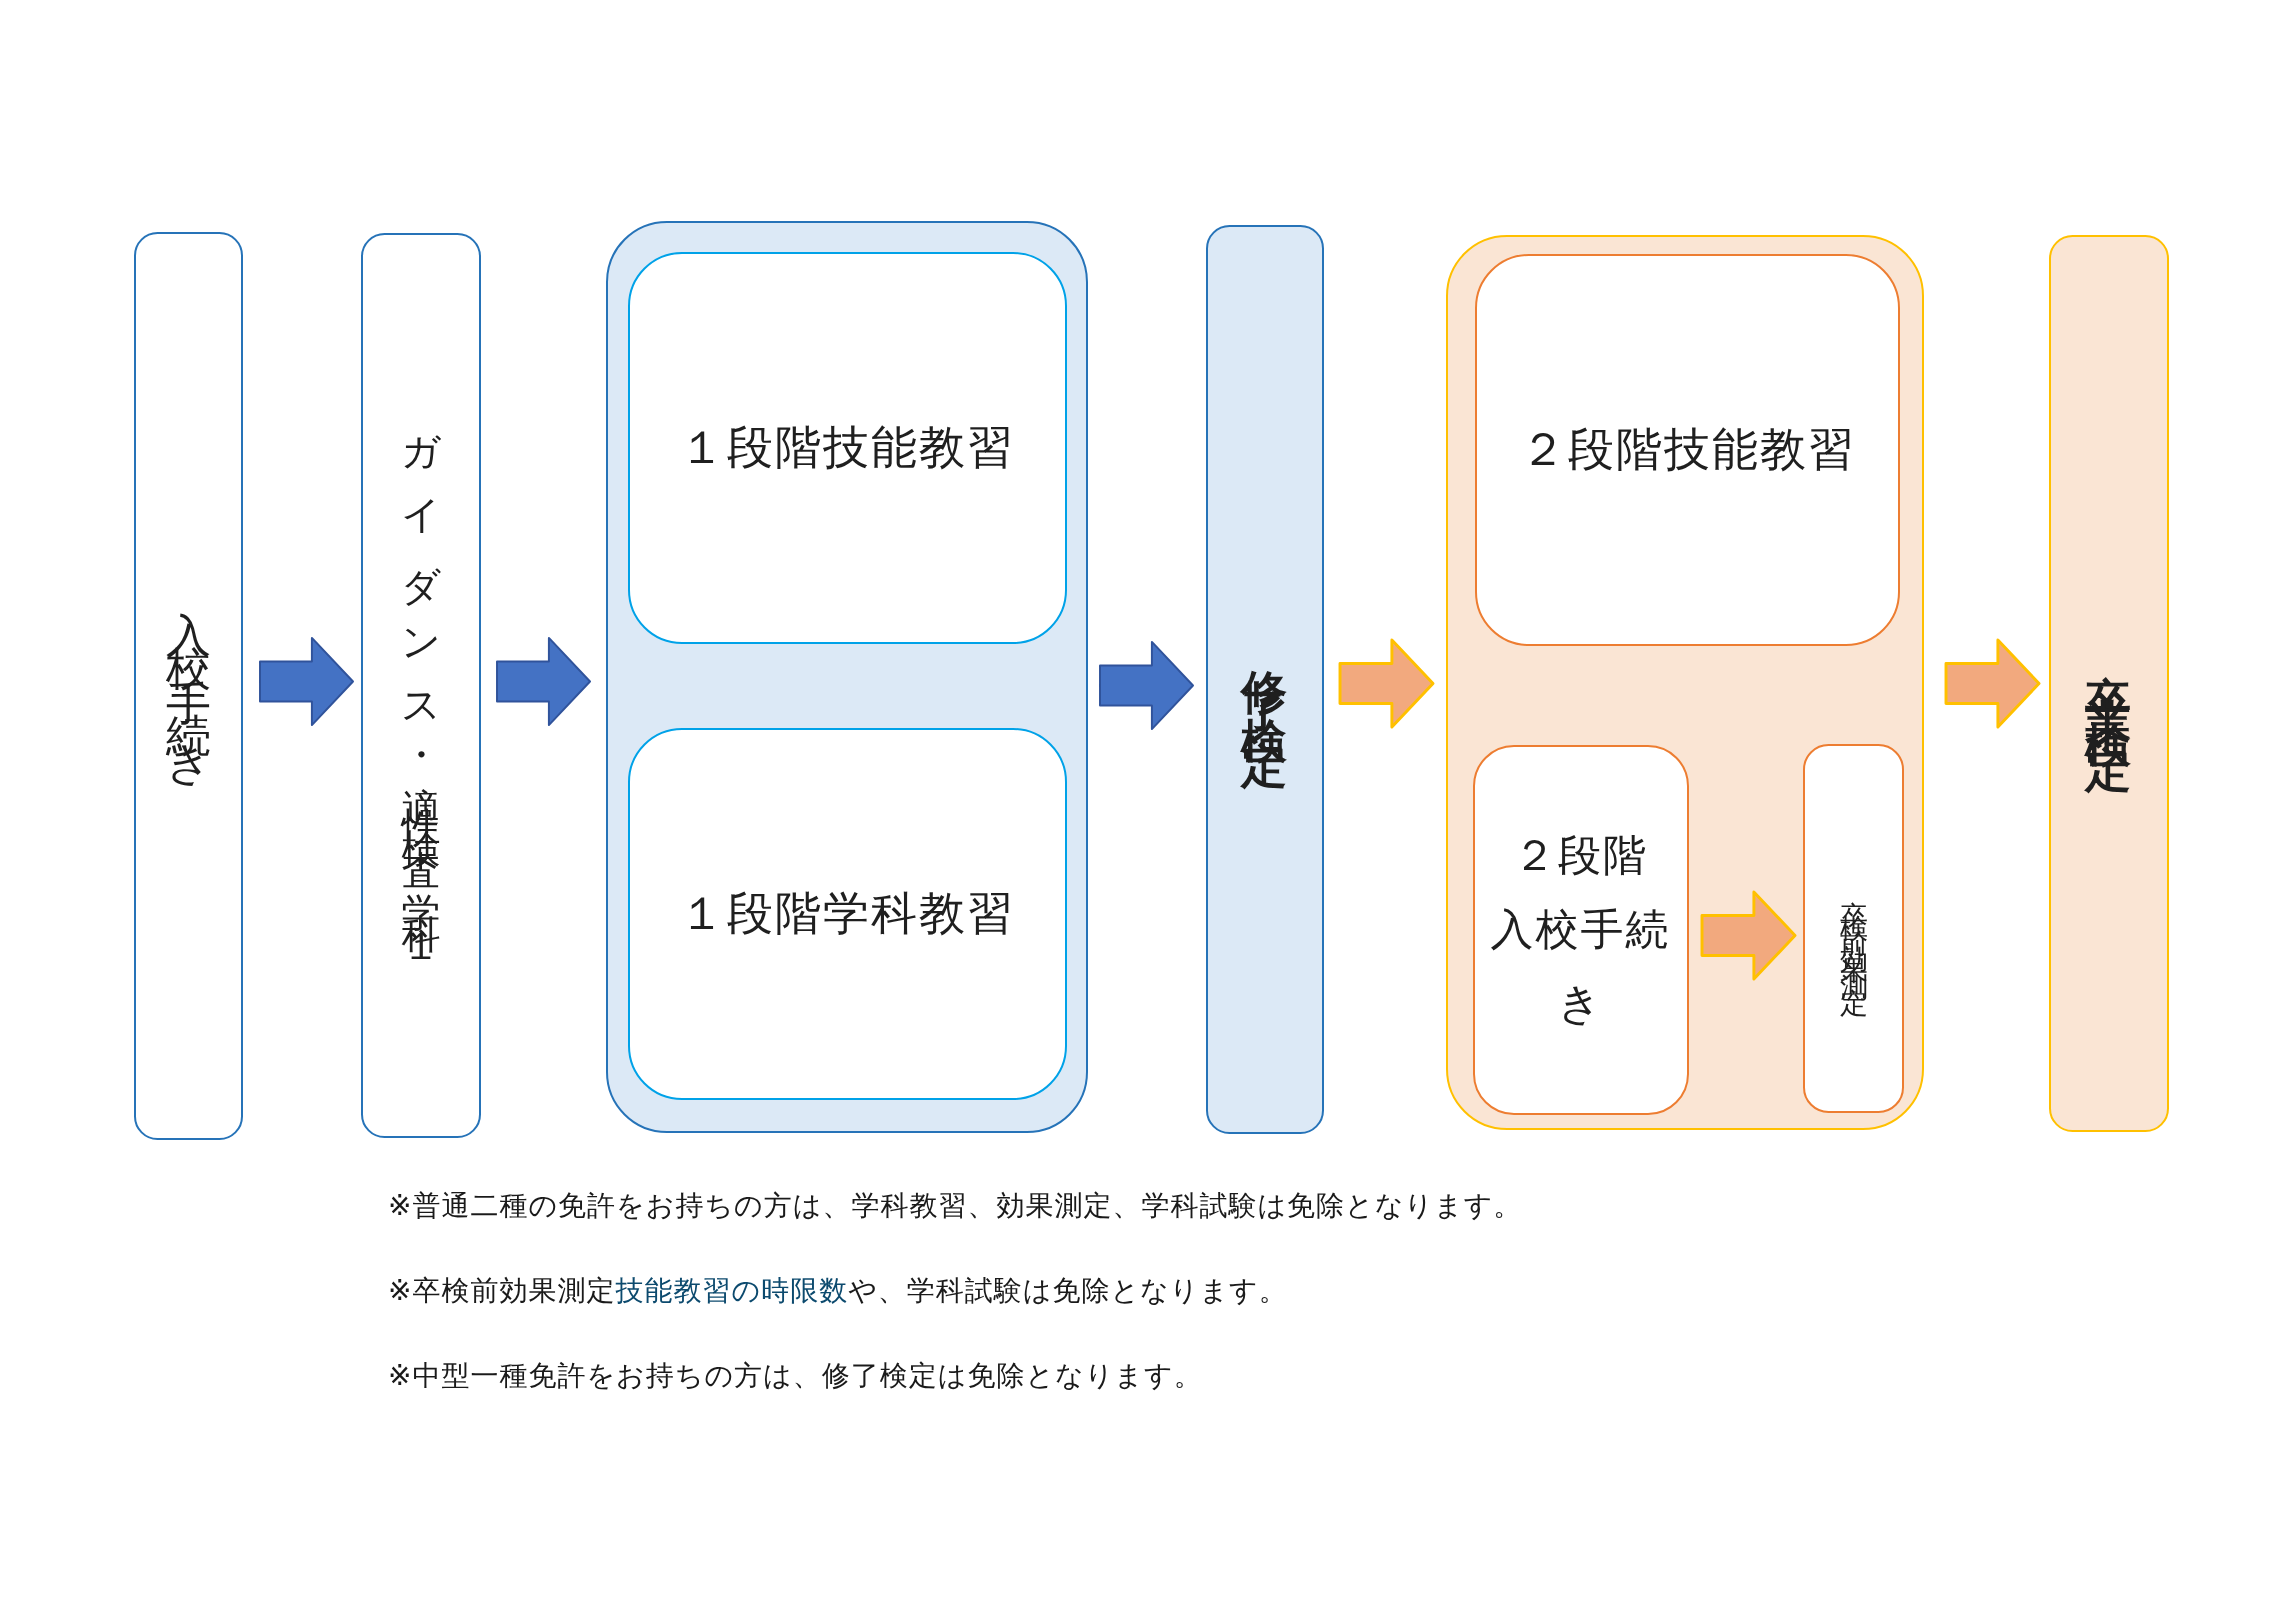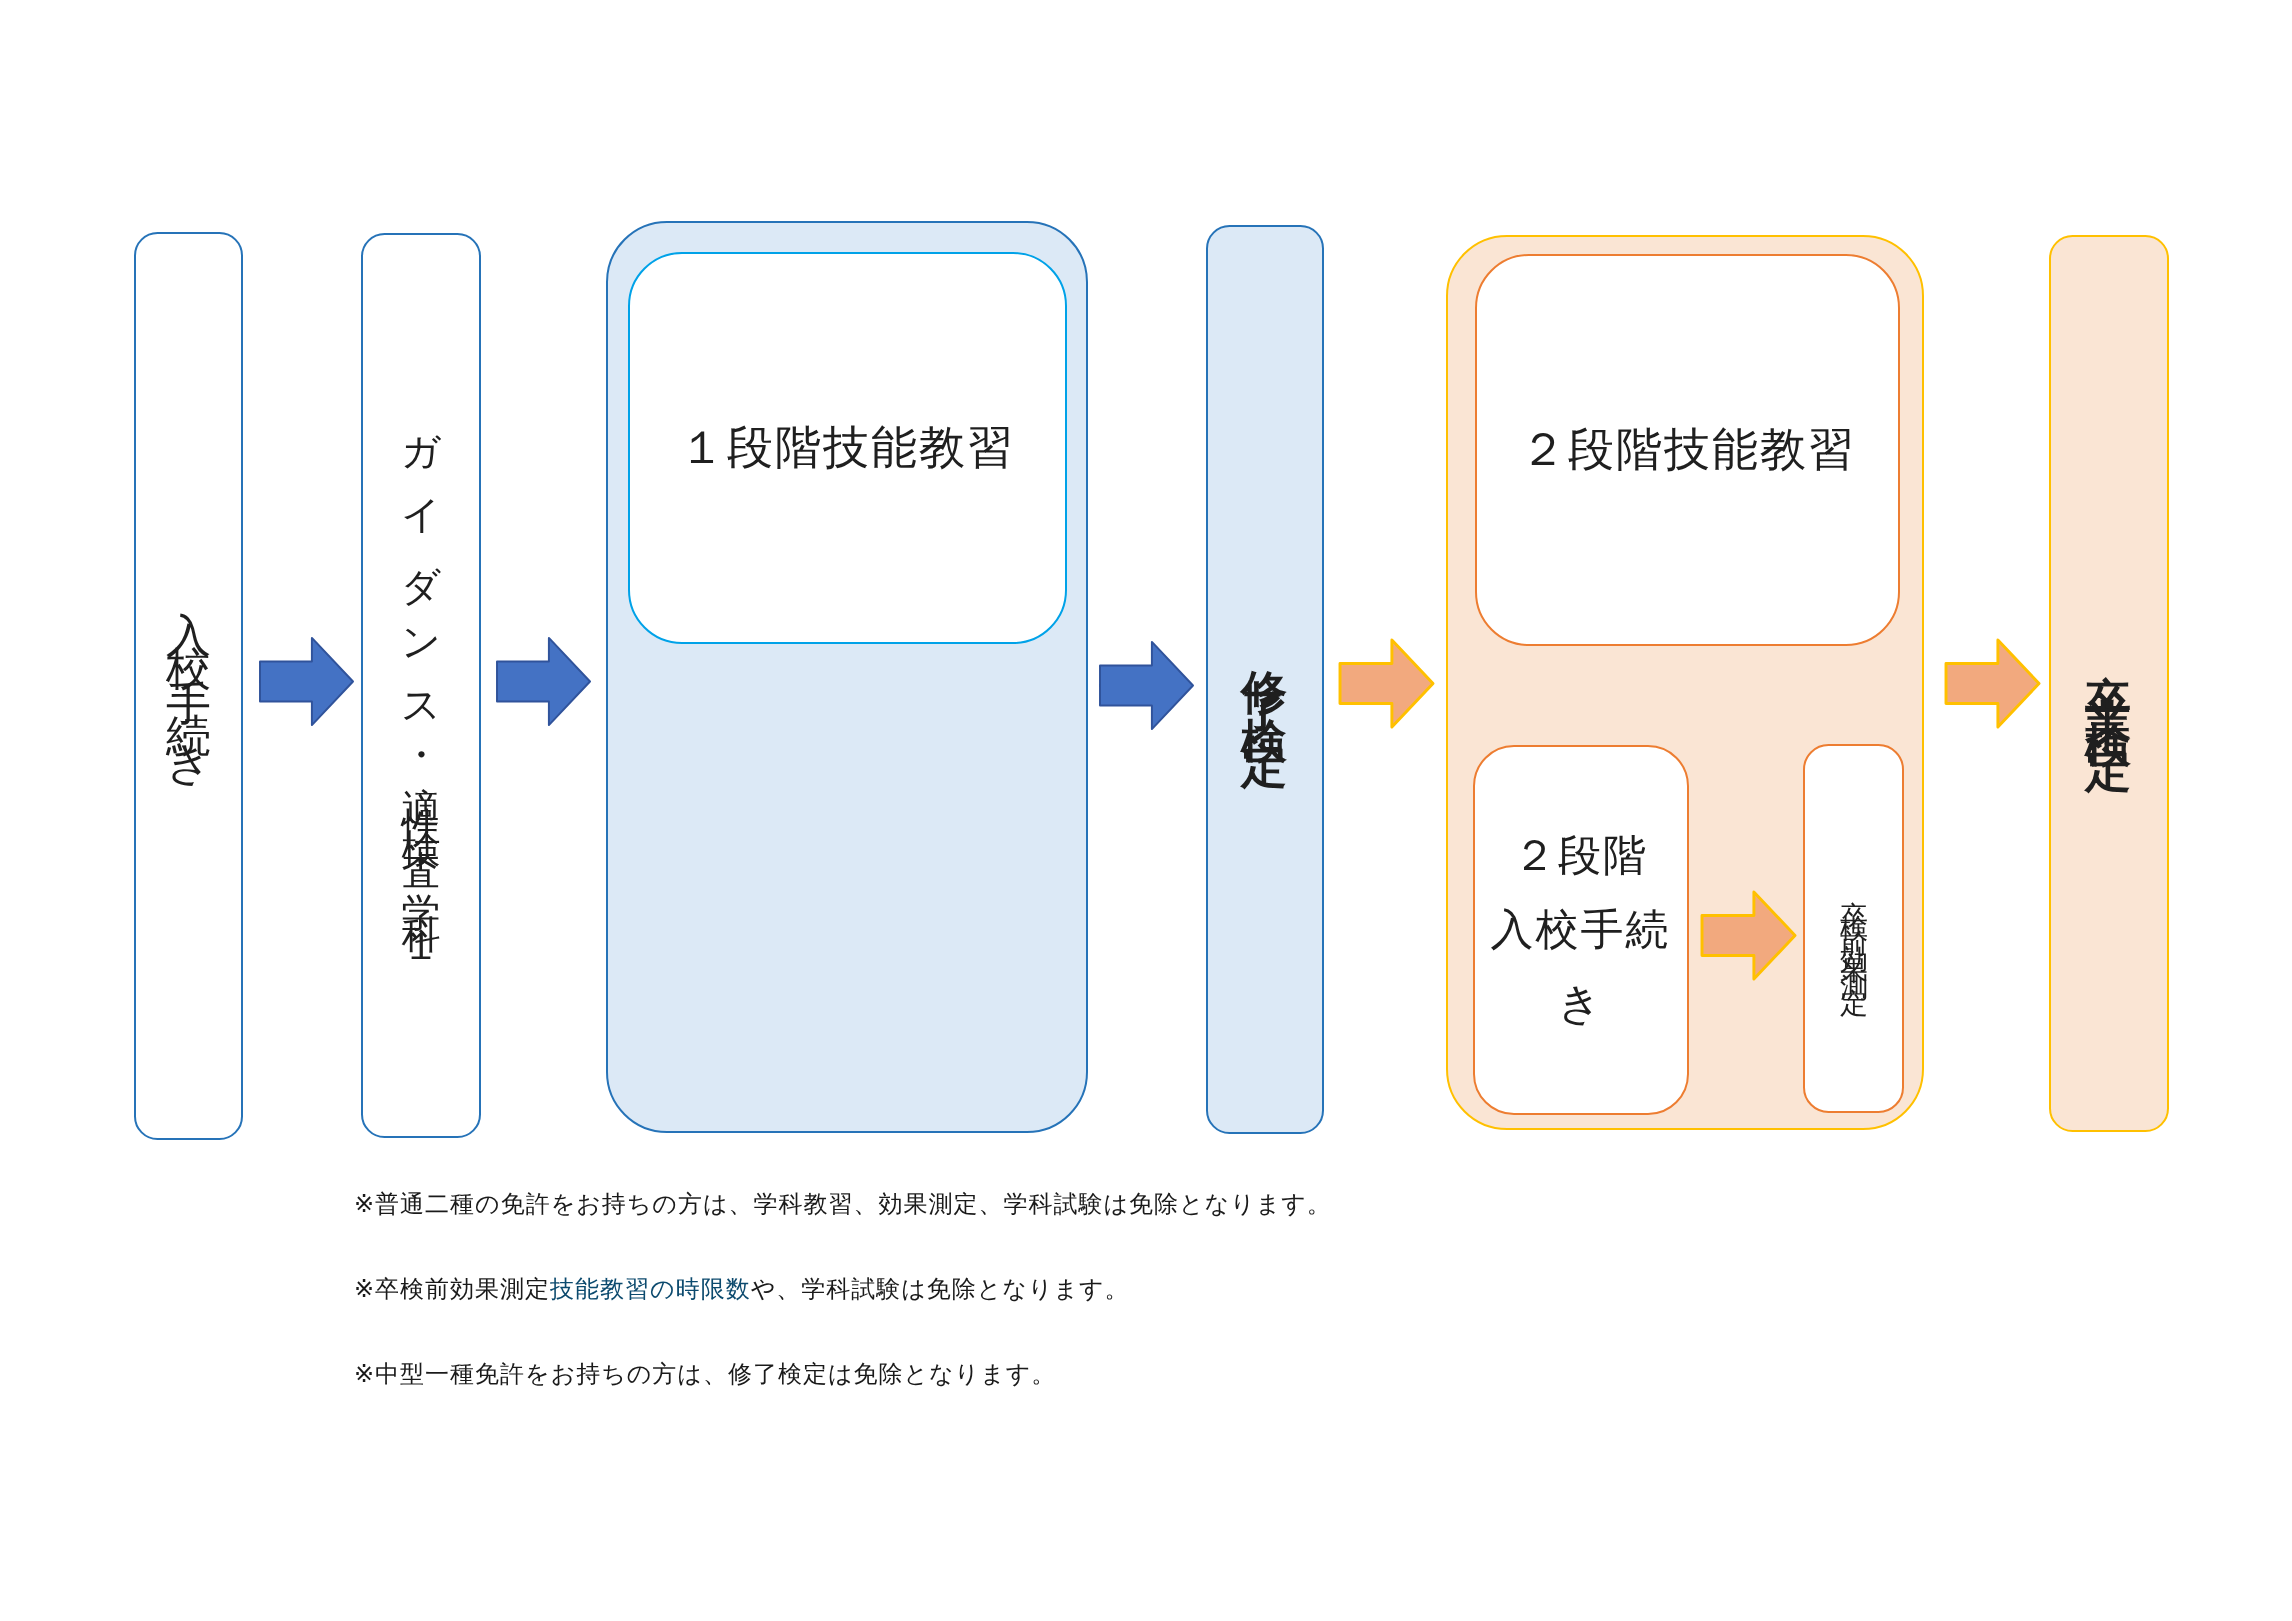--- a/index.html
+++ b/index.html
@@ -50,21 +50,21 @@
 
   
   .arrow{position:absolute;width:98px;height:93px;}
   #flow-arrow-1{left:258px;top:635px;}
   #flow-arrow-2{left:495px;top:635px;}
   #flow-arrow-3{left:1098px;top:639px;}
   #flow-arrow-4{left:1338px;top:637px;}
   #flow-arrow-5{left:1944px;top:637px;}
 
   
-  .note{position:absolute;left:354px;font-size:24px;line-height:1.3;letter-spacing:1px;color:#1a1a1a;white-space:nowrap;}
+  .note{position:absolute;left:388px;font-size:28px;line-height:1.3;letter-spacing:1px;color:#1a1a1a;white-space:nowrap;}
   #note-line-1{top:1188px;}
   #note-line-2{top:1273px;}
   #note-line-3{top:1358px;}
   .red{color:#0c4a6e;}
 </style>
 </head>
 <body>
 
 <div id="canvas">
 
@@ -84,20 +84,23 @@
 
   <div class="arrow" id="flow-arrow-2">
     <svg viewBox="0 0 100 95" width="98" height="93">
       <polygon points="2,27 55,27 55,3 97,47.5 55,92 55,68 2,68" fill="#4472C4" stroke="#30539B" stroke-width="2" stroke-linejoin="round"></polygon>
     </svg>
   </div>
 
   <div class="stage blue" id="stage1-container">
     <div class="innerbox cyan" id="stage1-skill-box">
       <span class="biglabel">１段階技能教習</span>
+    </div>
+    <div class="innerbox cyan" id="stage1-gakka-box">
+      <span class="biglabel">１段階学科教習</span>
     </div>
   </div>
 
   <div class="arrow" id="flow-arrow-3">
     <svg viewBox="0 0 100 95" width="98" height="93">
       <polygon points="2,27 55,27 55,3 97,47.5 55,92 55,68 2,68" fill="#4472C4" stroke="#30539B" stroke-width="2" stroke-linejoin="round"></polygon>
     </svg>
   </div>
 
   <div class="vbox" id="shuryo-box">

